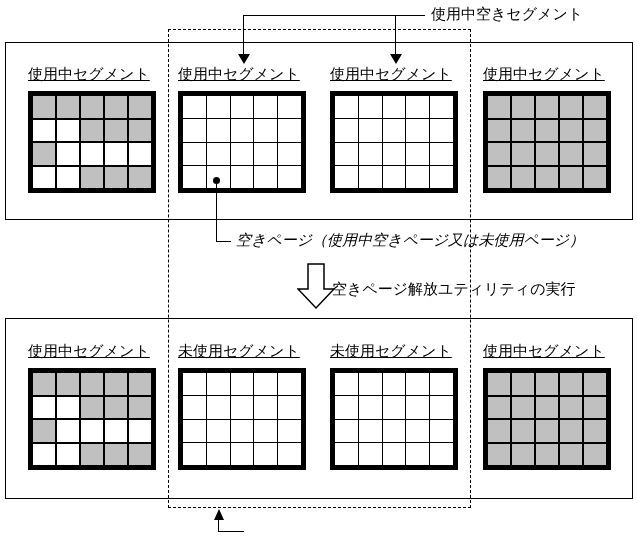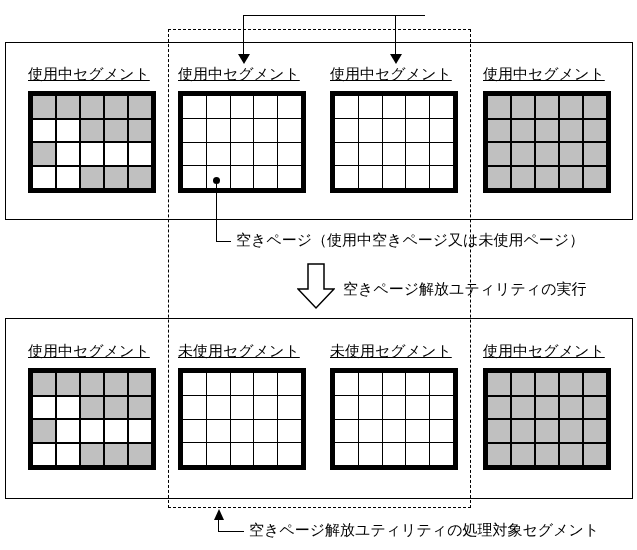--- a/index.html
+++ b/index.html
@@ -39,20 +39,21 @@
 </head>
 <body>
 
 <div id="canvas">
 
   <div class="hline" style="left:243px;top:15px;width:182px;"></div>
   <div class="vline" style="left:243px;top:15px;height:42px;"></div>
   <div class="vline" style="left:395px;top:15px;height:42px;"></div>
   <div class="arrow-down" style="left:238px;top:54px;"></div>
   <div class="arrow-down" style="left:390px;top:54px;"></div>
+  <div class="label" style="left:431px;top:6px;">使用中空きセグメント</div>
 
   <div class="dashed-box" style="left:168px;top:29px;width:301px;height:477px;"></div>
 
   <div class="outer-box" style="left:5px;top:42px;width:626px;height:176px;"></div>
 
   <div class="seg-label" style="left:28px;top:66px;">使用中セグメント</div>
   <div class="seg-label" style="left:178px;top:66px;">使用中セグメント</div>
   <div class="seg-label" style="left:330px;top:66px;">使用中セグメント</div>
   <div class="seg-label" style="left:483px;top:66px;">使用中セグメント</div>
 
@@ -141,26 +142,26 @@
       <div class="cell g"></div>
       <div class="cell g"></div>
       <div class="cell g"></div>
       <div class="cell g"></div>
       <div class="cell g"></div>
     </div>
 
   <div class="dot" style="left:213px;top:177px;"></div>
   <div class="vline" style="left:216px;top:184px;height:57px;"></div>
   <div class="hline" style="left:216px;top:241px;width:15px;"></div>
-  <div class="label" style="left:236px;top:232px;">空きページ（使用中空きページ又は未使用ページ）</div>
+  <div class="label" style="left:236px;top:232px;font-style:italic;">空きページ（使用中空きページ又は未使用ページ）</div>
 
   <svg class="bigarrow" width="38" height="47" viewBox="0 0 38 47">
     <polygon points="11,1 27,1 27,26 37,26 19,45 1,26 11,26" fill="#ffffff" stroke="#000000" stroke-width="1.5"></polygon>
   </svg>
-  <div class="label" style="left:343px;top:281px;">空きページ解放ユティリティの実行</div>
+  <div class="label" style="left:332px;top:281px;">空きページ解放ユティリティの実行</div>
 
   <div class="outer-box" style="left:5px;top:318px;width:626px;height:179px;"></div>
 
   <div class="seg-label" style="left:28px;top:343px;">使用中セグメント</div>
   <div class="seg-label" style="left:178px;top:343px;">未使用セグメント</div>
   <div class="seg-label" style="left:330px;top:343px;">未使用セグメント</div>
   <div class="seg-label" style="left:483px;top:343px;">使用中セグメント</div>
 
   <div class="grid" style="left:28px;top:368px;">
       <div class="cell g"></div>
@@ -247,15 +248,14 @@
       <div class="cell g"></div>
       <div class="cell g"></div>
       <div class="cell g"></div>
       <div class="cell g"></div>
       <div class="cell g"></div>
     </div>
 
   <div class="arrow-up" style="left:214px;top:509px;"></div>
   <div class="vline" style="left:218px;top:518px;height:14px;"></div>
   <div class="hline" style="left:218px;top:531px;width:26px;"></div>
-  <div class="label" style="left:249px;top:522px;">空きページ解放ユティリティの処理対象セグメント</div>
 
 </div>
 
 </body></html>

